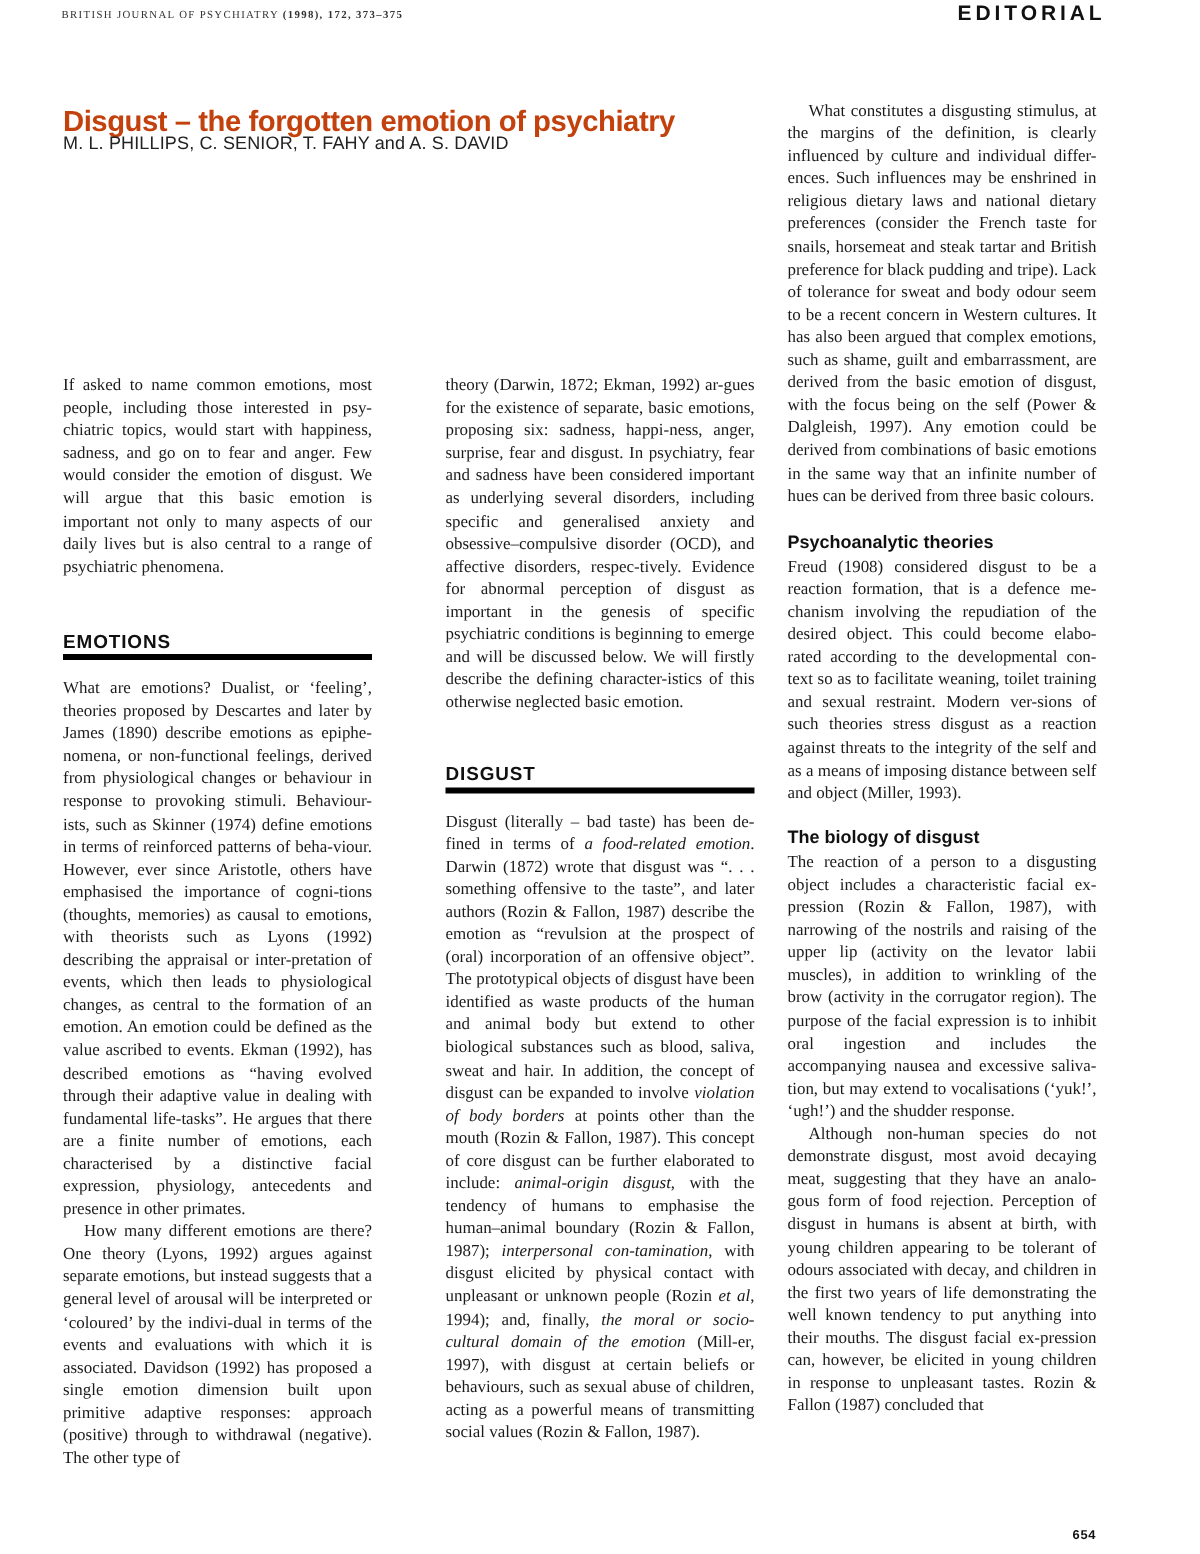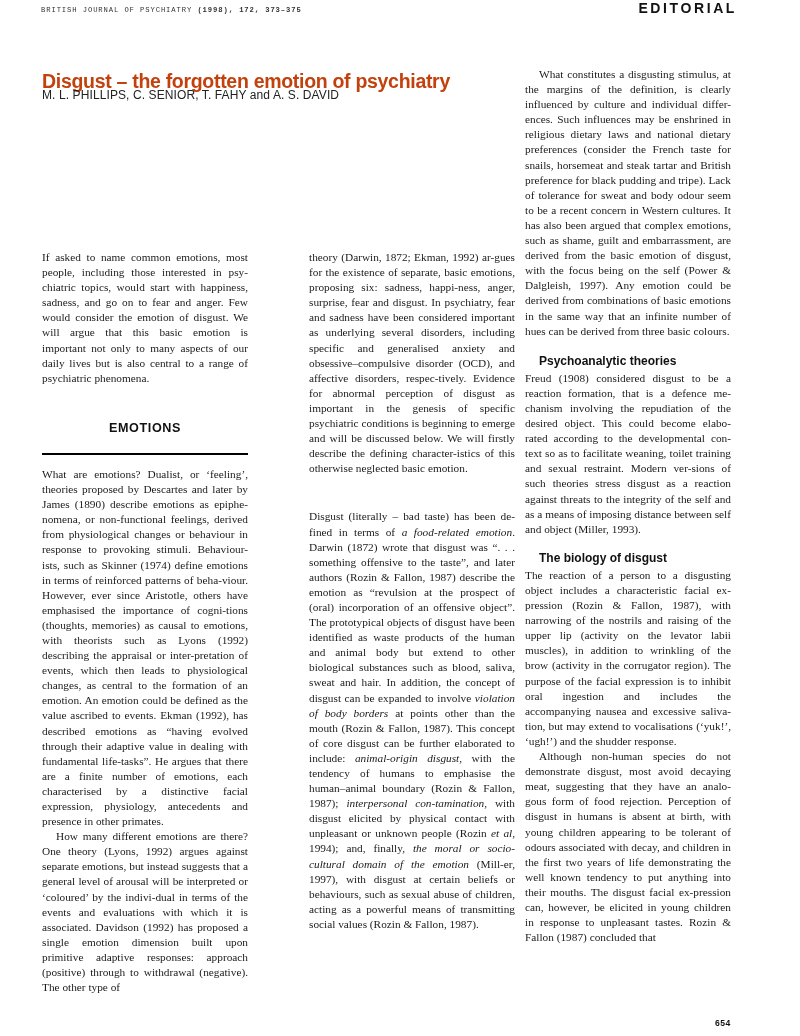--- a/index.html
+++ b/index.html
@@ -1,19 +1,19 @@
 <!DOCTYPE html>
 <html><head>
 <meta charset="utf-8">
 <style>
   html, body { margin: 0; padding: 0; background: #ffffff; }
   body { width: 800px; height: 1036px; position: relative; overflow: hidden; color: #1a1a1a; }
   .running-head {
     position: absolute; left: 41px; top: 6px;
-    font-family: Liberation Mono, monospace; font-size: 7.2px; letter-spacing: 0.9px;
+    font-family: Liberation Serif, serif; font-size: 7.2px; letter-spacing: 0.9px;
     color: #333;
   }
   .running-head b { font-weight: bold; }
   .section-tag {
     position: absolute; right: 63px; top: 0px;
     font-family: Liberation Sans, sans-serif; font-weight: bold; font-size: 14px;
     letter-spacing: 2.6px; color: #111;
   }
   .title {
     position: absolute; left: 42px; top: 70px; margin: 0;
@@ -26,30 +26,30 @@
     letter-spacing: 0.1px;
   }
   .col {
     position: absolute; width: 206px;
     font-family: "Liberation Serif", serif; font-size: 11.3px; line-height: 15.1px;
     text-align: justify; hyphens: manual; color: #1a1a1a;
   }
   .col p { margin: 0; }
   .col p.indent { text-indent: 14px; }
   .col1 { left: 42px; top: 250px; }
-  .col2 { left: 309px; top: 250px; }
+  .col2 { left: 297px; top: 250px; }
   .col3 { left: 525px; top: 67px; }
   .sec-head {
     font-family: "Liberation Sans", sans-serif; font-weight: bold; font-size: 12.6px;
-    letter-spacing: 0.6px; border-bottom: 2px solid #000000; padding-bottom: 17px;
-    margin: 0 0 12px 0; text-align: center; color: #111;
+    letter-spacing: 0.6px; border-bottom: 4px solid #000000; padding-bottom: 0;
+    margin: 0 0 12px 0; text-align: left; color: #111;
   }
   .sub-head {
     font-family: "Liberation Sans", sans-serif; font-weight: bold; font-size: 12px;
-    margin: 0 0 2px 14px; text-align: left; color: #111;
+    margin: 0 0 2px 0; text-align: left; color: #111;
   }
   .gap-a { height: 35px; }
   .gap-b { height: 33px; }
   .gap-c { height: 15px; }
   .gap-d { height: 14px; }
   i { font-style: italic; }
   .page-number {
     position: absolute; left: 715px; top: 1018px;
     font-family: "Liberation Sans", sans-serif; font-weight: bold; font-size: 8.6px;
     letter-spacing: 0.5px; color: #111;
@@ -72,20 +72,21 @@
   <p>If asked to name common emotions, most people, including those interested in psy-chiatric topics, would start with happiness, sadness, and go on to fear and anger. Few would consider the emotion of disgust. We will argue that this basic emotion is important not only to many aspects of our daily lives but is also central to a range of psychiatric phenomena.</p>
   <div class="gap-a"></div>
   <div class="sec-head">EMOTIONS</div>
   <p>What are emotions? Dualist, or ‘feeling’, theories proposed by Descartes and later by James (1890) describe emotions as epiphe-nomena, or non-functional feelings, derived from physiological changes or behaviour in response to provoking stimuli. Behaviour-ists, such as Skinner (1974) define emotions in terms of reinforced patterns of beha-viour. However, ever since Aristotle, others have emphasised the importance of cogni-tions (thoughts, memories) as causal to emotions, with theorists such as Lyons (1992) describing the appraisal or inter-pretation of events, which then leads to physiological changes, as central to the formation of an emotion. An emotion could be defined as the value ascribed to events. Ekman (1992), has described emotions as “having evolved through their adaptive value in dealing with fundamental life-tasks”. He argues that there are a finite number of emotions, each characterised by a distinctive facial expression, physiology, antecedents and presence in other primates.</p>
   <p class="indent">How many different emotions are there? One theory (Lyons, 1992) argues against separate emotions, but instead suggests that a general level of arousal will be interpreted or ‘coloured’ by the indivi-dual in terms of the events and evaluations with which it is associated. Davidson (1992) has proposed a single emotion dimension built upon primitive adaptive responses: approach (positive) through to withdrawal (negative). The other type of</p>
 </div>
 
 <div class="col col2">
   <p>theory (Darwin, 1872; Ekman, 1992) ar-gues for the existence of separate, basic emotions, proposing six: sadness, happi-ness, anger, surprise, fear and disgust. In psychiatry, fear and sadness have been considered important as underlying several disorders, including specific and generalised anxiety and obsessive–compulsive disorder (OCD), and affective disorders, respec-tively. Evidence for abnormal perception of disgust as important in the genesis of specific psychiatric conditions is beginning to emerge and will be discussed below. We will firstly describe the defining character-istics of this otherwise neglected basic emotion.</p>
   <div class="gap-b"></div>
+  <div class="sec-head">DISGUST</div>
   <p><span>Disgust (literally – bad taste) has been de-fined in terms of </span><i>a food-related emotion</i><span>. Darwin (1872) wrote that disgust was “. . . something offensive to the taste”, and later authors (Rozin &amp; Fallon, 1987) describe the emotion as “revulsion at the prospect of (oral) incorporation of an offensive object”. The prototypical objects of disgust have been identified as waste products of the human and animal body but extend to other biological substances such as blood, saliva, sweat and hair. In addition, the concept of disgust can be expanded to involve </span><i>violation of body borders</i><span> at points other than the mouth (Rozin &amp; Fallon, 1987). This concept of core disgust can be further elaborated to include: </span><i>animal-origin disgust</i><span>, with the tendency of humans to emphasise the human–animal boundary (Rozin &amp; Fallon, 1987); </span><i>interpersonal con-tamination</i><span>, with disgust elicited by physical contact with unpleasant or unknown people (Rozin </span><i>et al</i><span>, 1994); and, finally, </span><i>the moral or socio-cultural domain of the emotion</i><span> (Mill-er, 1997), with disgust at certain beliefs or behaviours, such as sexual abuse of children, acting as a powerful means of transmitting social values (Rozin &amp; Fallon, 1987).</span></p>
 </div>
 
 <div class="col col3">
   <p class="indent">What constitutes a disgusting stimulus, at the margins of the definition, is clearly influenced by culture and individual differ-ences. Such influences may be enshrined in religious dietary laws and national dietary preferences (consider the French taste for snails, horsemeat and steak tartar and British preference for black pudding and tripe). Lack of tolerance for sweat and body odour seem to be a recent concern in Western cultures. It has also been argued that complex emotions, such as shame, guilt and embarrassment, are derived from the basic emotion of disgust, with the focus being on the self (Power &amp; Dalgleish, 1997). Any emotion could be derived from combinations of basic emotions in the same way that an infinite number of hues can be derived from three basic colours.</p>
   <div class="gap-c"></div>
   <div class="sub-head">Psychoanalytic theories</div>
   <p>Freud (1908) considered disgust to be a reaction formation, that is a defence me-chanism involving the repudiation of the desired object. This could become elabo-rated according to the developmental con-text so as to facilitate weaning, toilet training and sexual restraint. Modern ver-sions of such theories stress disgust as a reaction against threats to the integrity of the self and as a means of imposing distance between self and object (Miller, 1993).</p>
   <div class="gap-d"></div>
   <div class="sub-head">The biology of disgust</div>

